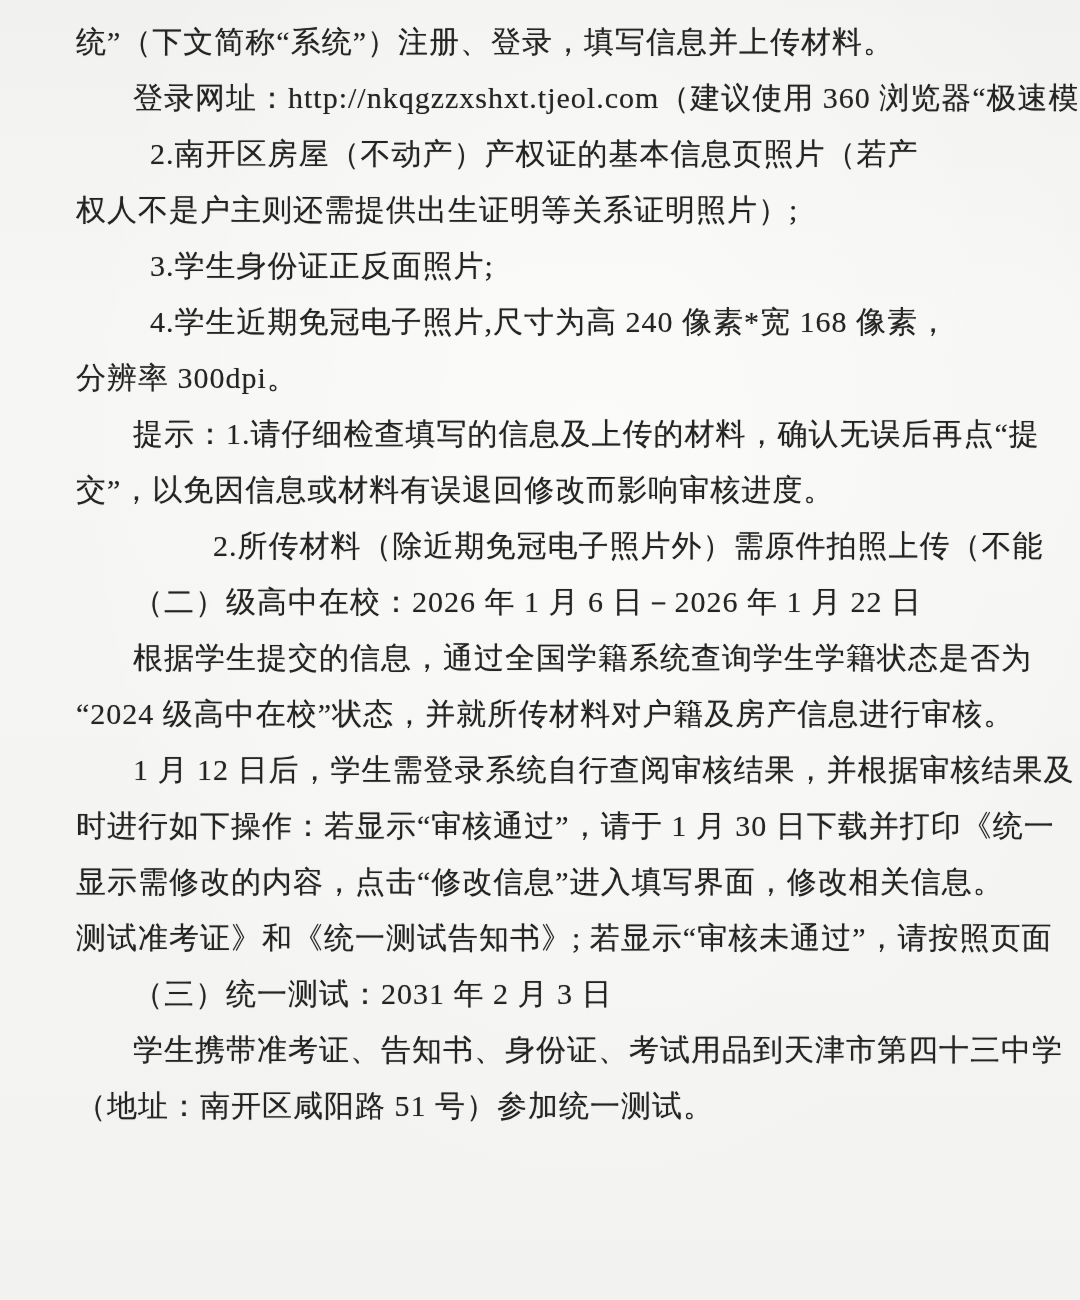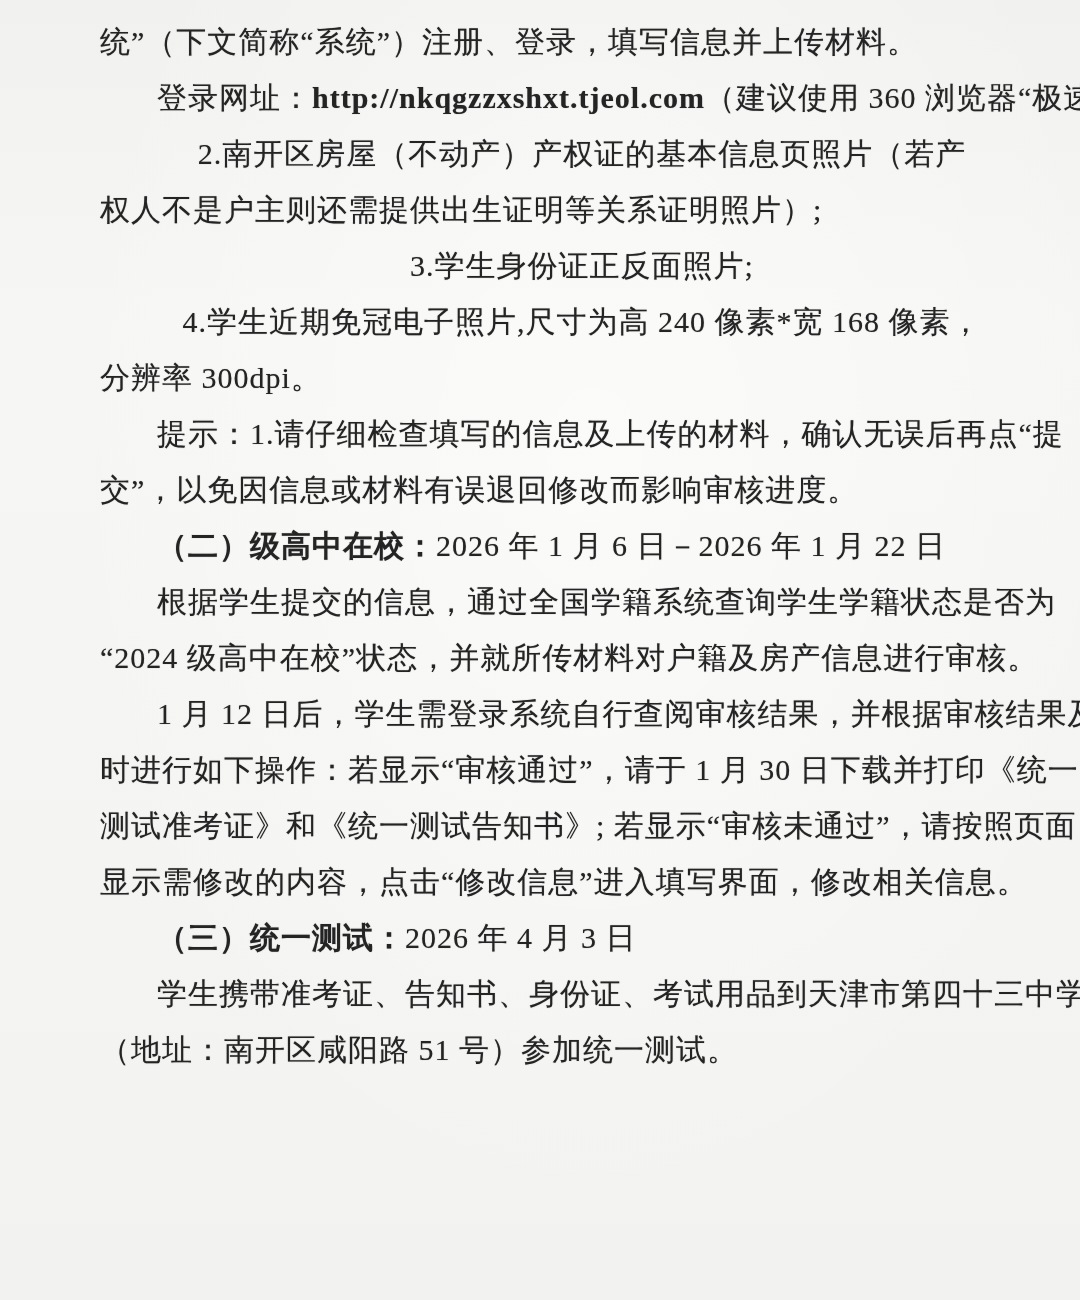--- a/index.html
+++ b/index.html
@@ -13,54 +13,55 @@
     background:
       radial-gradient(ellipse at 55% 35%, rgba(255,255,255,0.55), rgba(255,255,255,0) 65%),
       linear-gradient(180deg, #f1f1ef 0%, #f6f6f4 25%, #f4f4f2 70%, #f2f2f0 100%);
     font-family: "Liberation Serif", "DejaVu Serif", serif;
     color: #242424;
   }
   .page {
     box-sizing: border-box;
     width: 1080px;
     height: 1300px;
-    padding: 14px 90px 0 100px;
+    padding: 14px 90px 0 76px;
   }
   .line {
     font-size: 30px;
     line-height: 56px;
     height: 56px;
     white-space: nowrap;
     letter-spacing: 1px;
     text-shadow: 0 0 1px rgba(45,45,45,0.45);
   }
   .indent-0 { margin-left: 0; }
   .indent-1 { margin-left: 57px; }
   .indent-2 { margin-left: 137px; }
-  .indent-3 { margin-left: 74px; text-align: center; }
-  .seg.bold { font-weight: bold; }
+  .indent-3 { margin-left: 74px; }
+  .seg.bold { font-weight: normal; }
 </style>
 </head>
 <body>
 
 <main class="page">
   <div id="doc-lines">
       <div class="line indent-0"><span class="seg">统”（下文简称“系统”）注册、登录，填写信息并上传材料。</span></div>
       <div class="line indent-1"><span class="seg">登录网址：</span><span class="seg bold">http://nkqgzzxshxt.tjeol.com</span><span class="seg">（建议使用 360 浏览器“极速模</span></div>
       <div class="line indent-3"><span class="seg">2.南开区房屋（不动产）产权证的基本信息页照片（若产</span></div>
       <div class="line indent-0"><span class="seg">权人不是户主则还需提供出生证明等关系证明照片）;</span></div>
       <div class="line indent-3"><span class="seg">3.学生身份证正反面照片;</span></div>
       <div class="line indent-3"><span class="seg">4.学生近期免冠电子照片,尺寸为高 240 像素*宽 168 像素，</span></div>
       <div class="line indent-0"><span class="seg">分辨率 300dpi。</span></div>
       <div class="line indent-1"><span class="seg">提示：1.请仔细检查填写的信息及上传的材料，确认无误后再点“提</span></div>
       <div class="line indent-0"><span class="seg">交”，以免因信息或材料有误退回修改而影响审核进度。</span></div>
+      <div class="line indent-2"><span class="seg">2.所传材料（除近期免冠电子照片外）需原件拍照上传（不能</span></div>
       <div class="line indent-1"><span class="seg bold">（二）级高中在校：</span><span class="seg">2026 年 1 月 6 日－2026 年 1 月 22 日</span></div>
       <div class="line indent-1"><span class="seg">根据学生提交的信息，通过全国学籍系统查询学生学籍状态是否为</span></div>
       <div class="line indent-0"><span class="seg">“2024 级高中在校”状态，并就所传材料对户籍及房产信息进行审核。</span></div>
       <div class="line indent-1"><span class="seg">1 月 12 日后，学生需登录系统自行查阅审核结果，并根据审核结果及</span></div>
       <div class="line indent-0"><span class="seg">时进行如下操作：若显示“审核通过”，请于 1 月 30 日下载并打印《统一</span></div>
+      <div class="line indent-0"><span class="seg">显示需修改的内容，点击“修改信息”进入填写界面，修改相关信息。</span></div>
       <div class="line indent-0"><span class="seg">测试准考证》和《统一测试告知书》; 若显示“审核未通过”，请按照页面</span></div>
-      <div class="line indent-0"><span class="seg">显示需修改的内容，点击“修改信息”进入填写界面，修改相关信息。</span></div>
-      <div class="line indent-1"><span class="seg bold">（三）统一测试：</span><span class="seg">2026 年 4 月 3 日</span></div>
+      <div class="line indent-1"><span class="seg bold">（三）统一测试：</span><span class="seg">2031 年 2 月 3 日</span></div>
       <div class="line indent-1"><span class="seg">学生携带准考证、告知书、身份证、考试用品到天津市第四十三中学</span></div>
       <div class="line indent-0"><span class="seg">（地址：南开区咸阳路 51 号）参加统一测试。</span></div>
     </div>
 </main>
 
 </body></html>

